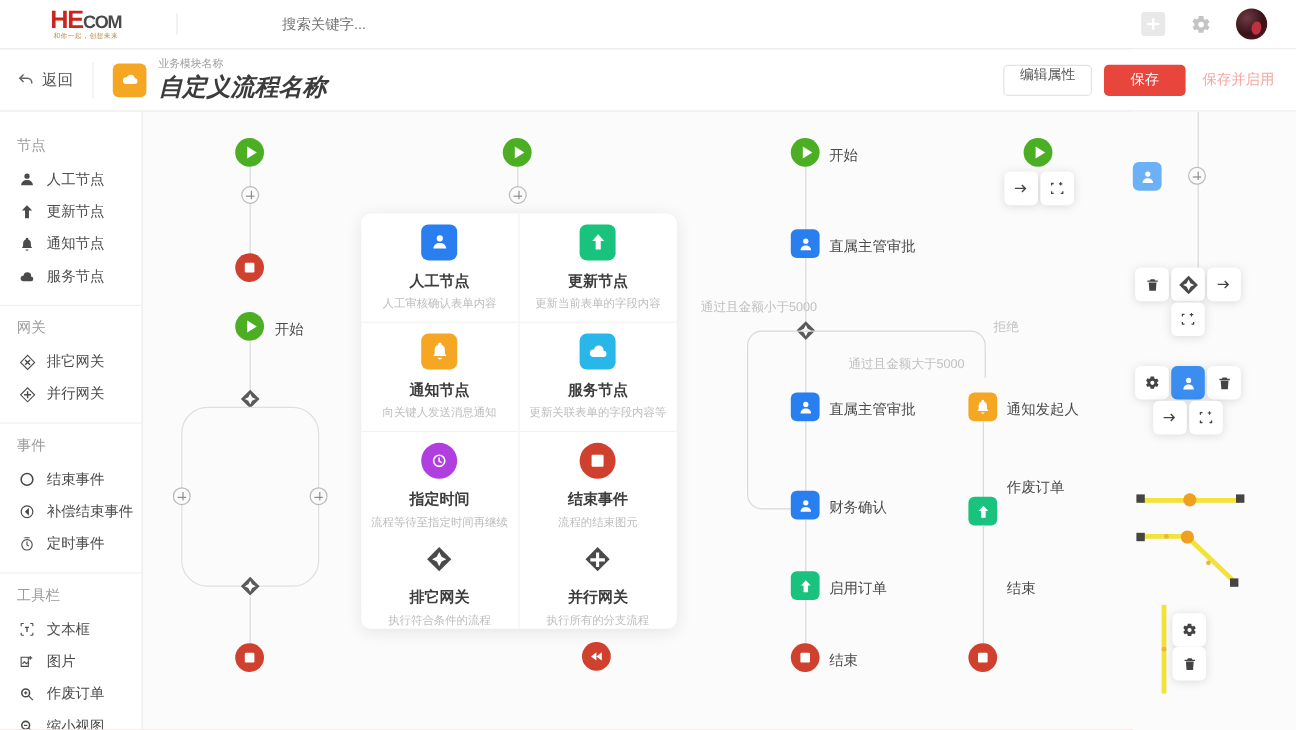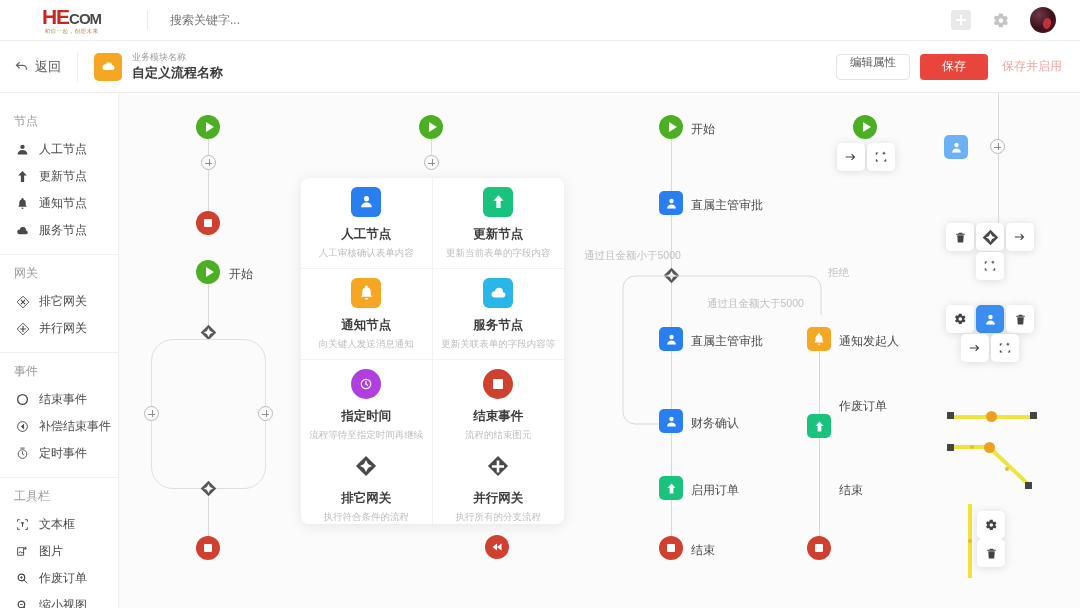--- a/index.html
+++ b/index.html
@@ -14,21 +14,21 @@
   
   .topbar { position:absolute; left:0; top:0; width:1080px; height:41px; background:#fff;
             border-bottom:1px solid #ededed; display:flex; align-items:center; }
   .logo { margin-left:24px; width:95px; text-align:center; line-height:1; }
   .logo-main { font-size:21px; font-weight:bold; letter-spacing:-1px; }
   .logo-he { color:#c9271d; }
   .logo-com { color:#4a4a4a; font-size:15px; }
   .logo-sub { font-size:5.5px; color:#b08a4a; letter-spacing:.5px; margin-top:2px; white-space:nowrap;}
   .topdiv { width:1px; height:18px; background:#e8e8e8; margin:0 22px 0 28px; }
   .search-input { border:none; outline:none; font-size:12px; color:#bdbdbd; width:200px;
-                  background:transparent; font-family:inherit; }
+                  background:transparent; font-family:inherit;text-align:center; }
   .top-right { margin-left:auto; display:flex; align-items:center; gap:20px; margin-right:24px; }
   .plus-box { width:20px; height:20px; border-radius:3px; background:#e9e9e9; position:relative; cursor:pointer;}
   .plus-box:before,.plus-box:after{content:"";position:absolute;background:#fff;}
   .plus-box:before{left:5px;top:9px;width:10px;height:2px;}
   .plus-box:after{left:9px;top:5px;width:2px;height:10px;}
   .gear { width:19px; height:19px; cursor:pointer; }
   .avatar { width:26px; height:26px; border-radius:50%;
             background:radial-gradient(circle at 35% 30%, #6d3a45 0%, #3a1118 55%, #5d1a24 100%);
             cursor:pointer; overflow:hidden; position:relative;}
   .avatar:after{content:"";position:absolute;right:5px;bottom:4px;width:8px;height:11px;border-radius:45% 45% 50% 50%;
@@ -36,21 +36,21 @@
 
   
   .subbar { position:absolute; left:0; top:41px; width:1080px; height:52px; background:#fff;
             border-bottom:1px solid #ececec; display:flex; align-items:center; }
   .back { display:flex; align-items:center; gap:6px; margin-left:14px; color:#555; font-size:13px; cursor:pointer; }
   .subdiv { width:1px; height:30px; background:#ededed; margin:0 16px; }
   .mod-icon { width:28px; height:28px; border-radius:5px; background:#f5a623; display:flex;
               align-items:center; justify-content:center; }
   .mod-text { margin-left:10px; line-height:1.2; }
   .mod-sub { font-size:9px; color:#9b9b9b; }
-  .mod-title { font-size:13px; color:#3b3b3b; font-weight:bold; margin-top:2px;}
+  .mod-title { font-size:20px; color:#3b3b3b; font-weight:bold; margin-top:2px;font-style:italic;}
   .actions { margin-left:auto; display:flex; align-items:center; margin-right:18px; }
   .btn-group { display:flex; border:1px solid #e3e3e3; border-radius:4px; overflow:hidden; background:#fff; }
   .btn { padding:0 13px; height:26px; display:flex; align-items:center; gap:5px; font-size:11.5px;
          color:#555; cursor:pointer; border-right:1px solid #ececec; background:#fff; white-space:nowrap;}
   .btn:last-child { border-right:none; }
   .btn-plain { border:1px solid #e3e3e3; border-radius:4px; height:26px; padding:0 13px; display:flex;
                align-items:flex-start; font-size:11.5px; color:#555; background:#fff; cursor:pointer; margin-left:10px;}
   .btn-red { background:#e8453c; color:#fff; border-radius:4px; height:26px; padding:0 22px; display:flex;
              align-items:center; font-size:12px; margin-left:10px; cursor:pointer; }
   .btn-link { color:#f3a7a2; font-size:12px; margin-left:14px; cursor:pointer;font-family:Liberation Serif, serif; }

